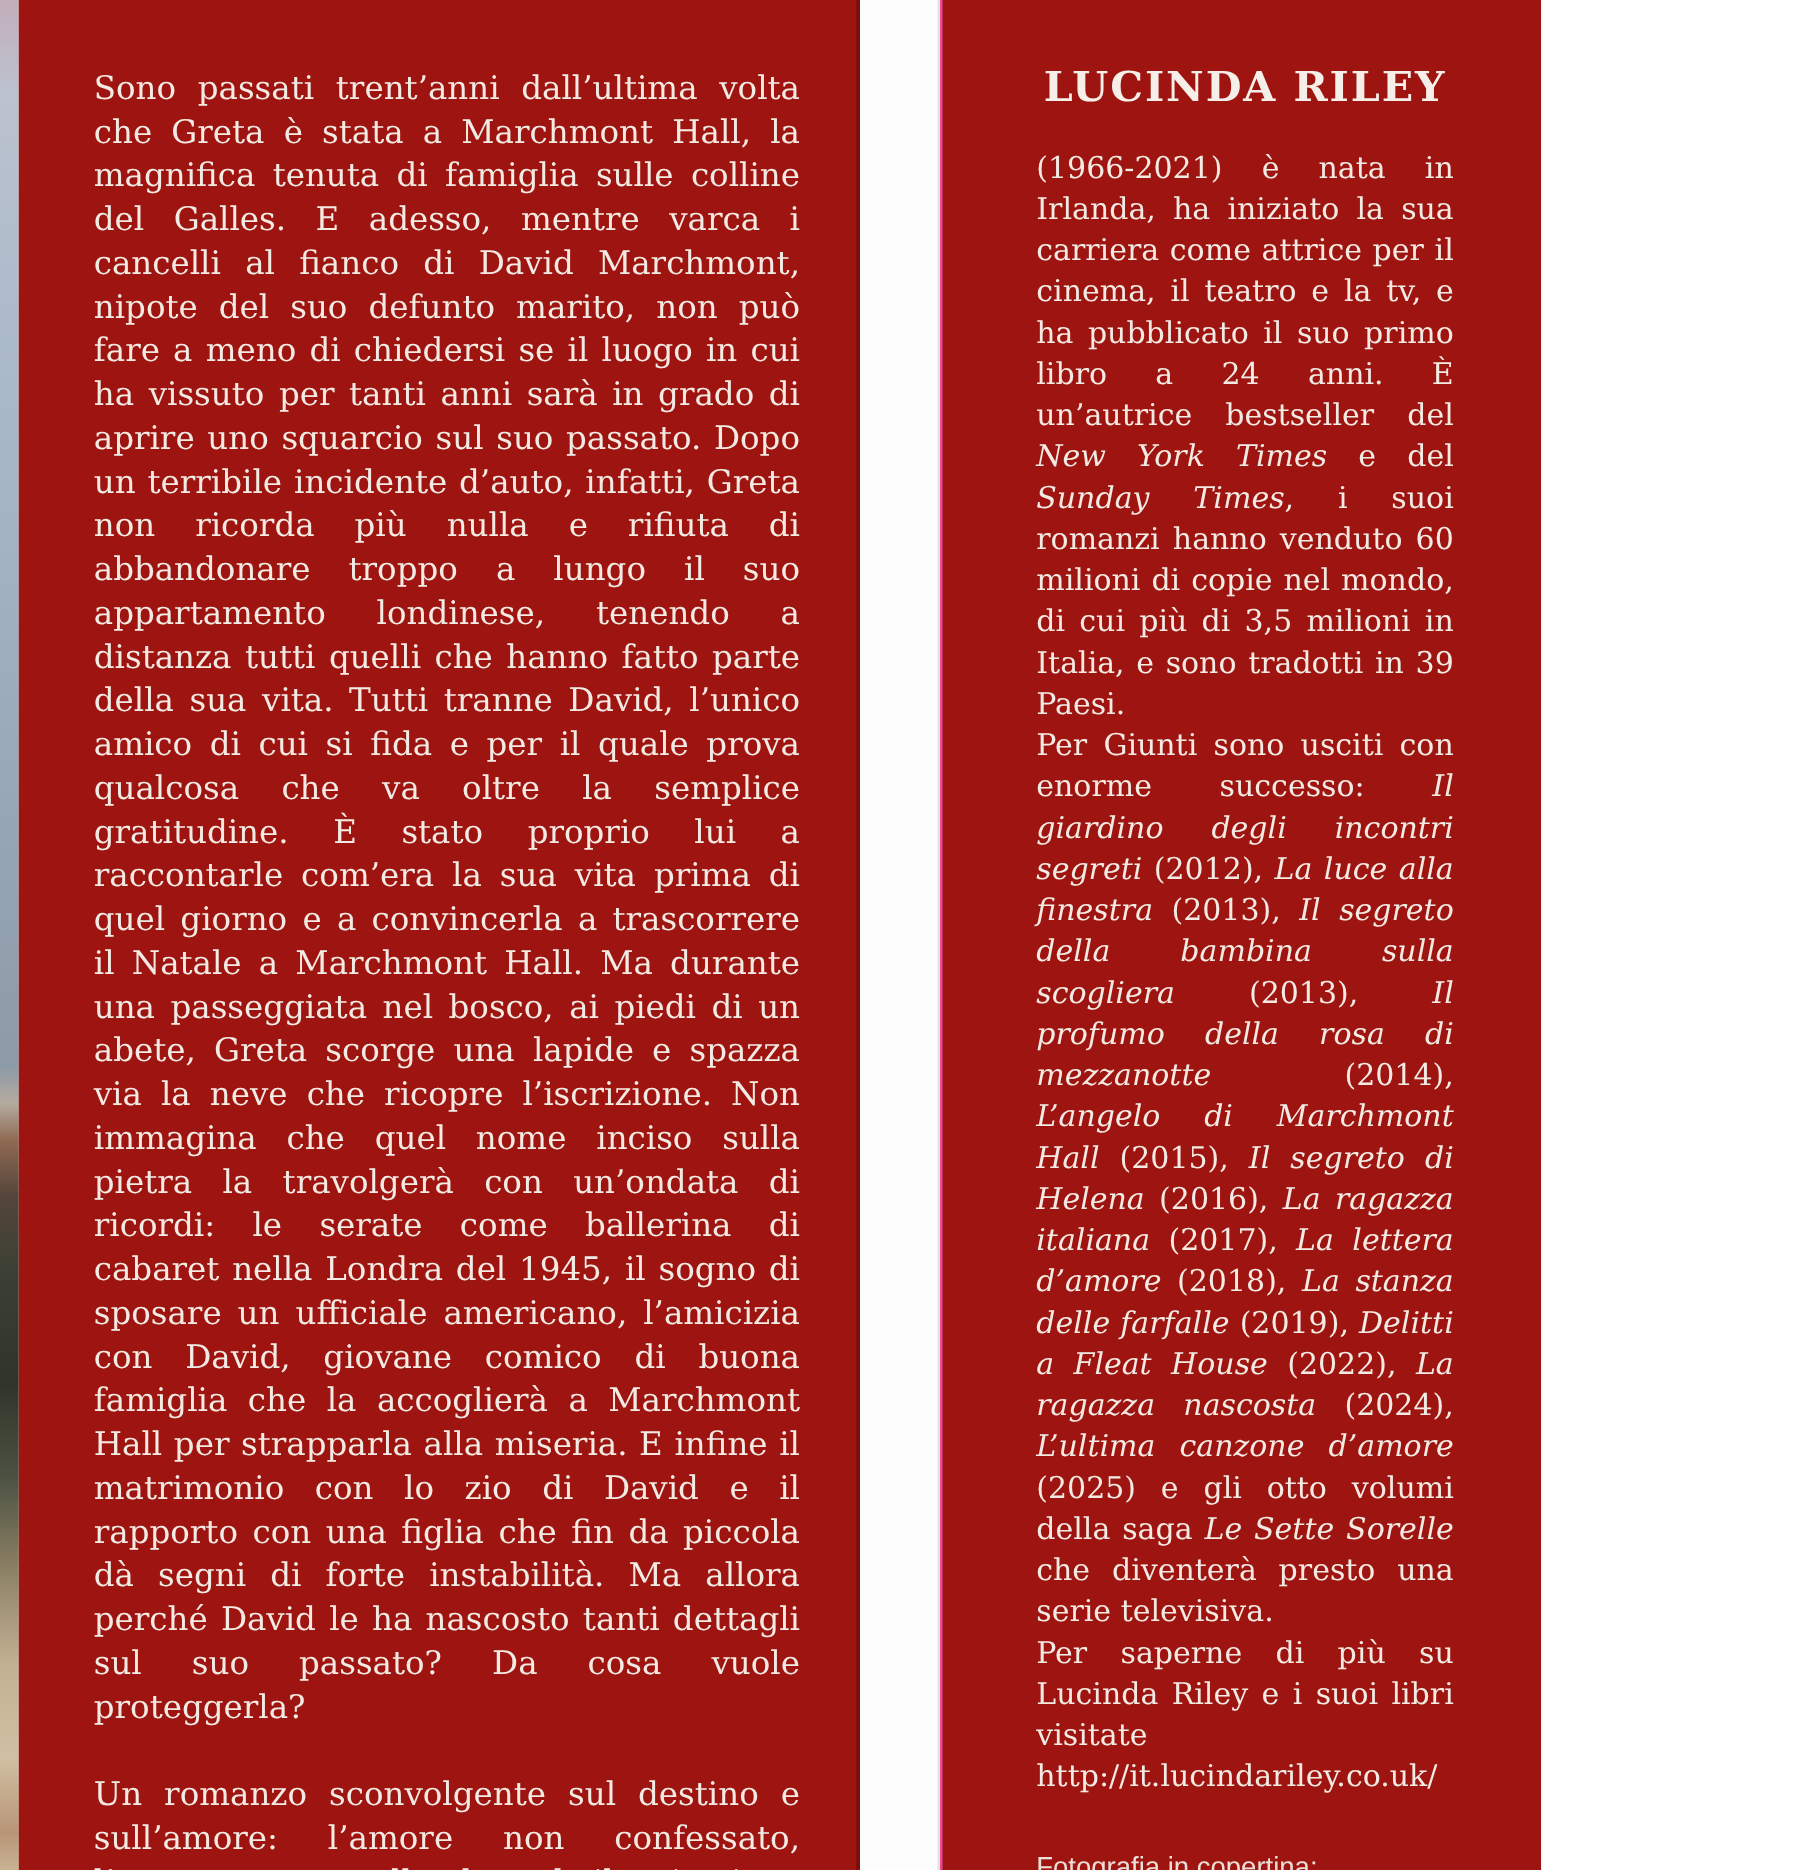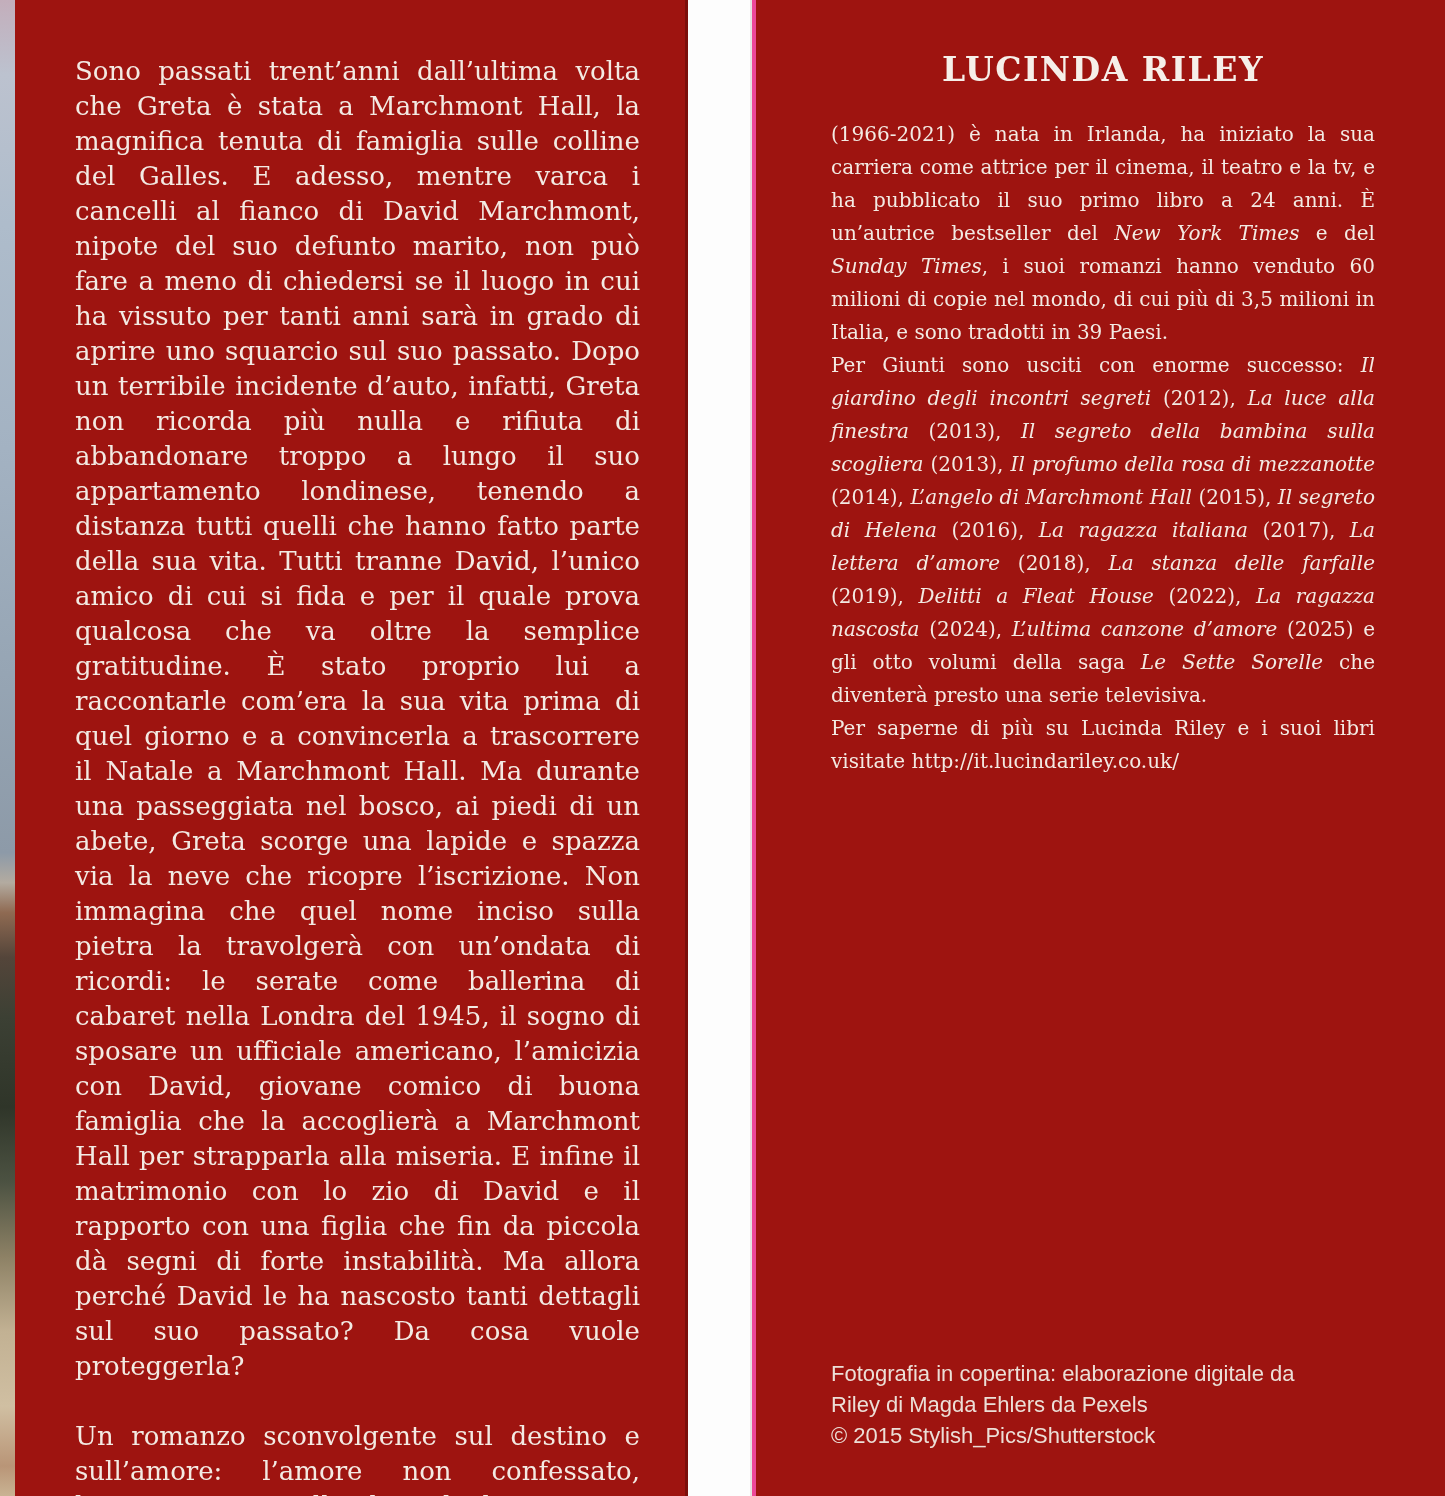--- a/index.html
+++ b/index.html
@@ -7,21 +7,21 @@
     --ink:#f3eae3;
   }
   html,body{margin:0;padding:0;}
   body{
     width:1445px;height:1496px;
     background:#ffffff;
     font-family:"DejaVu Serif", serif;
   }
   .jacket{
     position:relative;
-    width:1445px;height:1496px;
+    width:1233px;height:1496px;
     display:flex;
     overflow:hidden;
   }
   .cover-edge{
     flex:none;
     width:15px;height:100%;
   }
   .flap{
     background:var(--red);
     color:var(--ink);
@@ -35,39 +35,39 @@
     padding:54px 45px 40px 60px;
   }
   .fold-gap{
     flex:none;
     width:64px;
     background:#fdfdfd;
     box-shadow:inset -2px 0 0 #e6e4e2;
   }
   .right-flap{
     flex:1;
-    border-left:4px solid #ec4899;
+    border-left:2px solid #ec4899;
     padding:52px 70px 45px 75px;
     display:flex;
     flex-direction:column;
   }
   .body-text{
     margin:0;
     font-size:26px;
     line-height:35px;
     text-align:justify;
     hyphens:auto;
     -webkit-hyphens:auto;
     color:var(--ink);
   }
   .closing{
     margin-top:35px;
   }
   .right-flap .body-text{
-    font-size:20px;
+    font-size:24px;
     line-height:33px;
   }
   .author-title{
     margin:0 0 30px 0;
     text-align:center;
     font-size:33px;
     line-height:1.1;
     font-weight:700;
     letter-spacing:1.5px;
     color:#f6efe9;

